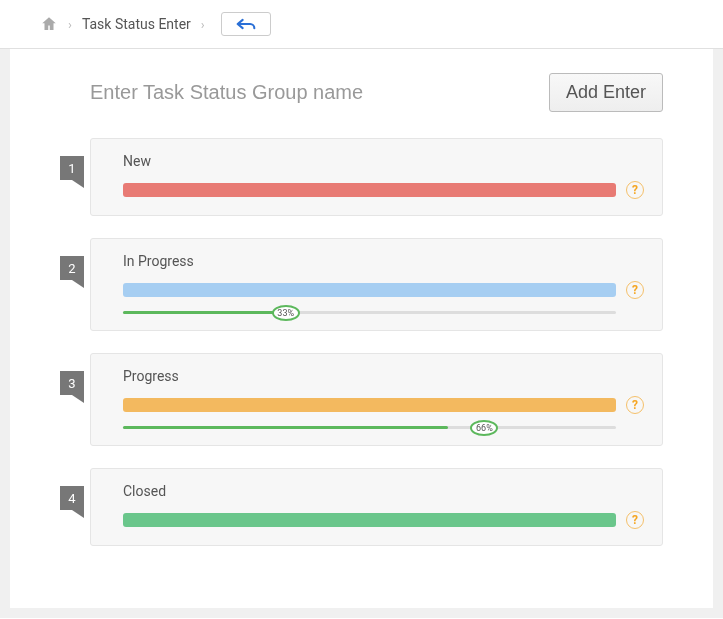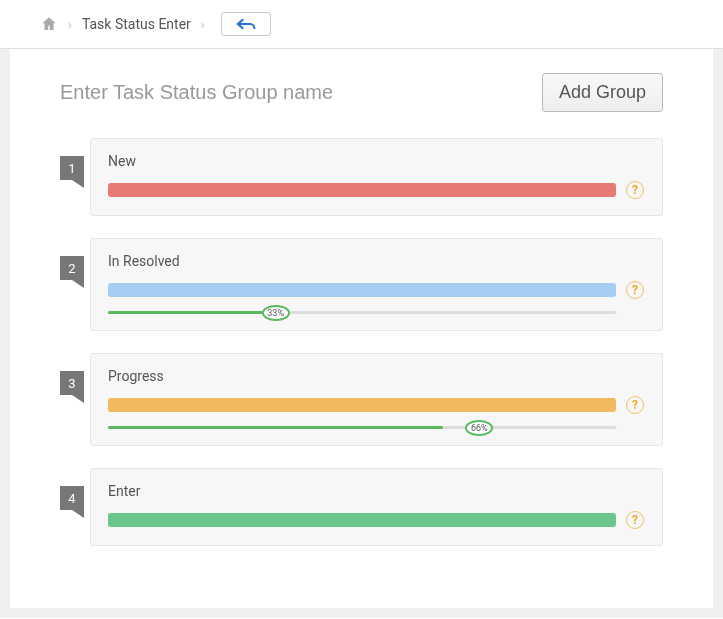--- a/index.html
+++ b/index.html
@@ -47,20 +47,21 @@
       background: #fff;
       height: 100%;
       padding: 24px 50px 10px 50px;
       overflow-y: auto;
     }
     .header-row {
       display: flex;
       align-items: center;
       justify-content: space-between;
       margin-bottom: 26px;
+      margin-left: 30px;
     }
     .name-input {
       border: none;
       font-size: 20px;
       color: #666;
       outline: none;
       flex: 1;
       background: transparent;
     }
     .name-input::placeholder {
@@ -106,21 +107,21 @@
       border-left: 12px solid transparent;
       border-right: 12px solid #777;
       border-bottom: 8px solid transparent;
       width: 0; height: 0;
     }
     .status-card {
       flex: 1;
       background: #f7f7f7;
       border: 1px solid #e5e5e5;
       border-radius: 3px;
-      padding: 14px 18px 16px 17px;
+      padding: 14px 18px 16px 32px;
     }
     .status-name {
       font-size: 14px;
       color: #555;
       margin-bottom: 12px;
       outline: none;
     }
     .bar-row {
       display: flex;
       align-items: center;
@@ -195,37 +196,37 @@
     <svg width="20" height="14" viewBox="0 0 24 16" fill="none" stroke="#2a6fd6" stroke-width="2.5" stroke-linecap="round" stroke-linejoin="round">
       <path d="M8 3 L2 8 L8 13 M2 8 H17 A5 5 0 0 1 22 13"></path>
     </svg>
   </button>
 </div>
 
 <div class="content-wrap">
   <div class="content-inner">
     <div class="header-row">
       <input class="name-input" type="text" placeholder="Enter Task Status Group name" style="">
-      <button class="add-status-btn">Add Group</button>
+      <button class="add-status-btn">Add Enter</button>
     </div>
     <div class="status-list" id="status-list">
         <div class="status-row">
           <div class="step-badge">1</div>
           <div class="status-card">
             <div class="status-name" contenteditable="true" style="">New</div>
             <div class="bar-row">
               <div class="color-bar" style="background: rgb(232, 122, 116);"></div>
               <div class="help-icon">?</div>
             </div>
           </div>
         </div>
         <div class="status-row">
           <div class="step-badge">2</div>
           <div class="status-card">
-            <div class="status-name" contenteditable="true" style="">In Resolved</div>
+            <div class="status-name" contenteditable="true" style="">In Progress</div>
             <div class="bar-row">
               <div class="color-bar" style="background: rgb(166, 206, 242);"></div>
               <div class="help-icon">?</div>
             </div>
             <div class="slider-wrap">
               <div class="slider-track">
                 <div class="slider-fill" style="width: 33%;"></div>
                 <div class="slider-handle" style="left: 33%;">33%</div>
               </div>
             </div>
@@ -243,21 +244,21 @@
               <div class="slider-track">
                 <div class="slider-fill" style="width: 66%;"></div>
                 <div class="slider-handle" style="left: 66%; margin-left: 36px;">66%</div>
               </div>
             </div>
           </div>
         </div>
         <div class="status-row">
           <div class="step-badge">4</div>
           <div class="status-card">
-            <div class="status-name" contenteditable="true" style="">Enter</div>
+            <div class="status-name" contenteditable="true" style="">Closed</div>
             <div class="bar-row">
               <div class="color-bar" style="background: rgb(106, 198, 139);"></div>
               <div class="help-icon">?</div>
             </div>
           </div>
         </div>
       </div>
   </div>
 </div>
 

